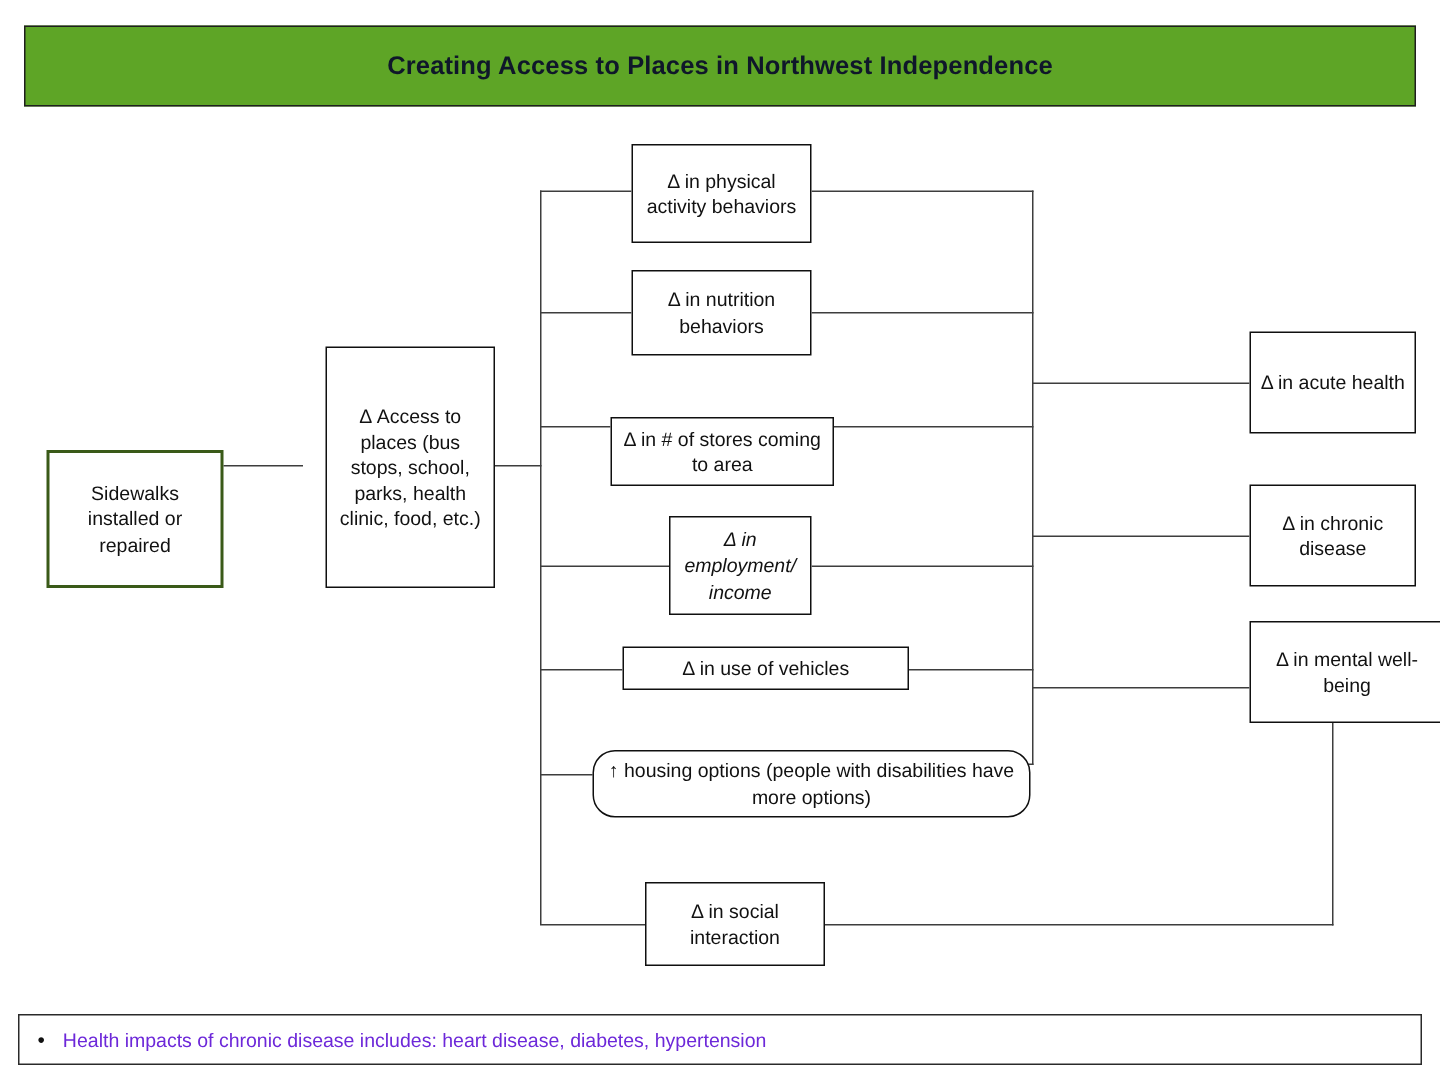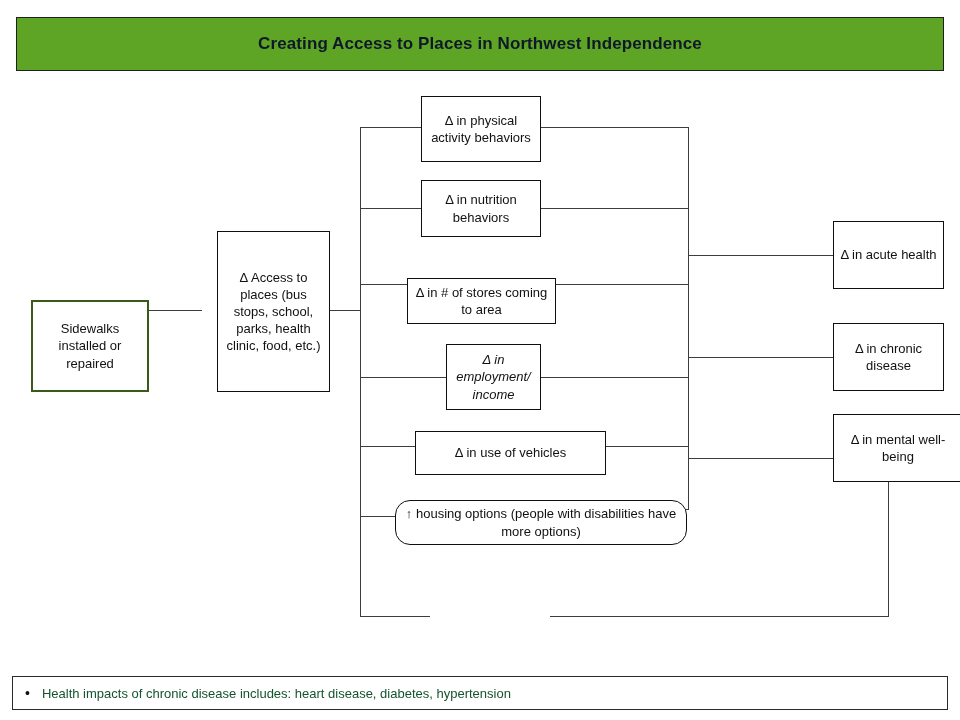--- a/index.html
+++ b/index.html
@@ -85,21 +85,21 @@
     padding-left: 12px;
   }
   .footnote .bullet {
     font-size: 14px;
     color: #111111;
     margin-right: 12px;
     line-height: 1;
   }
   .footnote .footnote-text {
     font-size: 13px;
-    color: #14532d;
+    color: #6d28d9;
     white-space: nowrap;
   }
 </style>
 </head>
 <body>
 
 <div id="canvas">
 
   <div class="title-banner">
     <span class="title-text">Creating Access to Places in Northwest Independence</span>
@@ -152,28 +152,31 @@
   </div>
 
   <div class="node" style="left:407px; top:278px; width:149px; height:46px;">
     <span>Δ in # of stores coming to area</span>
   </div>
 
   <div class="node" style="left:446px; top:344px; width:95px; height:66px;font-style:italic;">
     <span>Δ in employment/ income</span>
   </div>
 
-  <div class="node" style="left:415px; top:431px; width:191px; height:44px;">
+  <div class="node" style="left:415px; top:431px; width:191px; height:29px;">
     <span>Δ  in use of vehicles</span>
   </div>
 
   <div class="node" style="left:395px; top:500px; width:292px; height:45px;border-radius:15px;">
     <span>↑ housing options (people with disabilities have more options)</span>
   </div>
 
+  <div class="node" style="left:430px; top:588px; width:120px; height:56px;">
+    <span>Δ in social interaction</span>
+  </div>
 
   <div class="node" style="left:833px; top:323px; width:111px; height:68px;">
     <span>Δ in chronic disease</span>
   </div>
 
   <div class="node" style="left:833px; top:221px; width:111px; height:68px;">
     <span>Δ in acute health</span>
   </div>
 
   <div class="node" style="left:833px; top:414px; width:130px; height:68px;">

